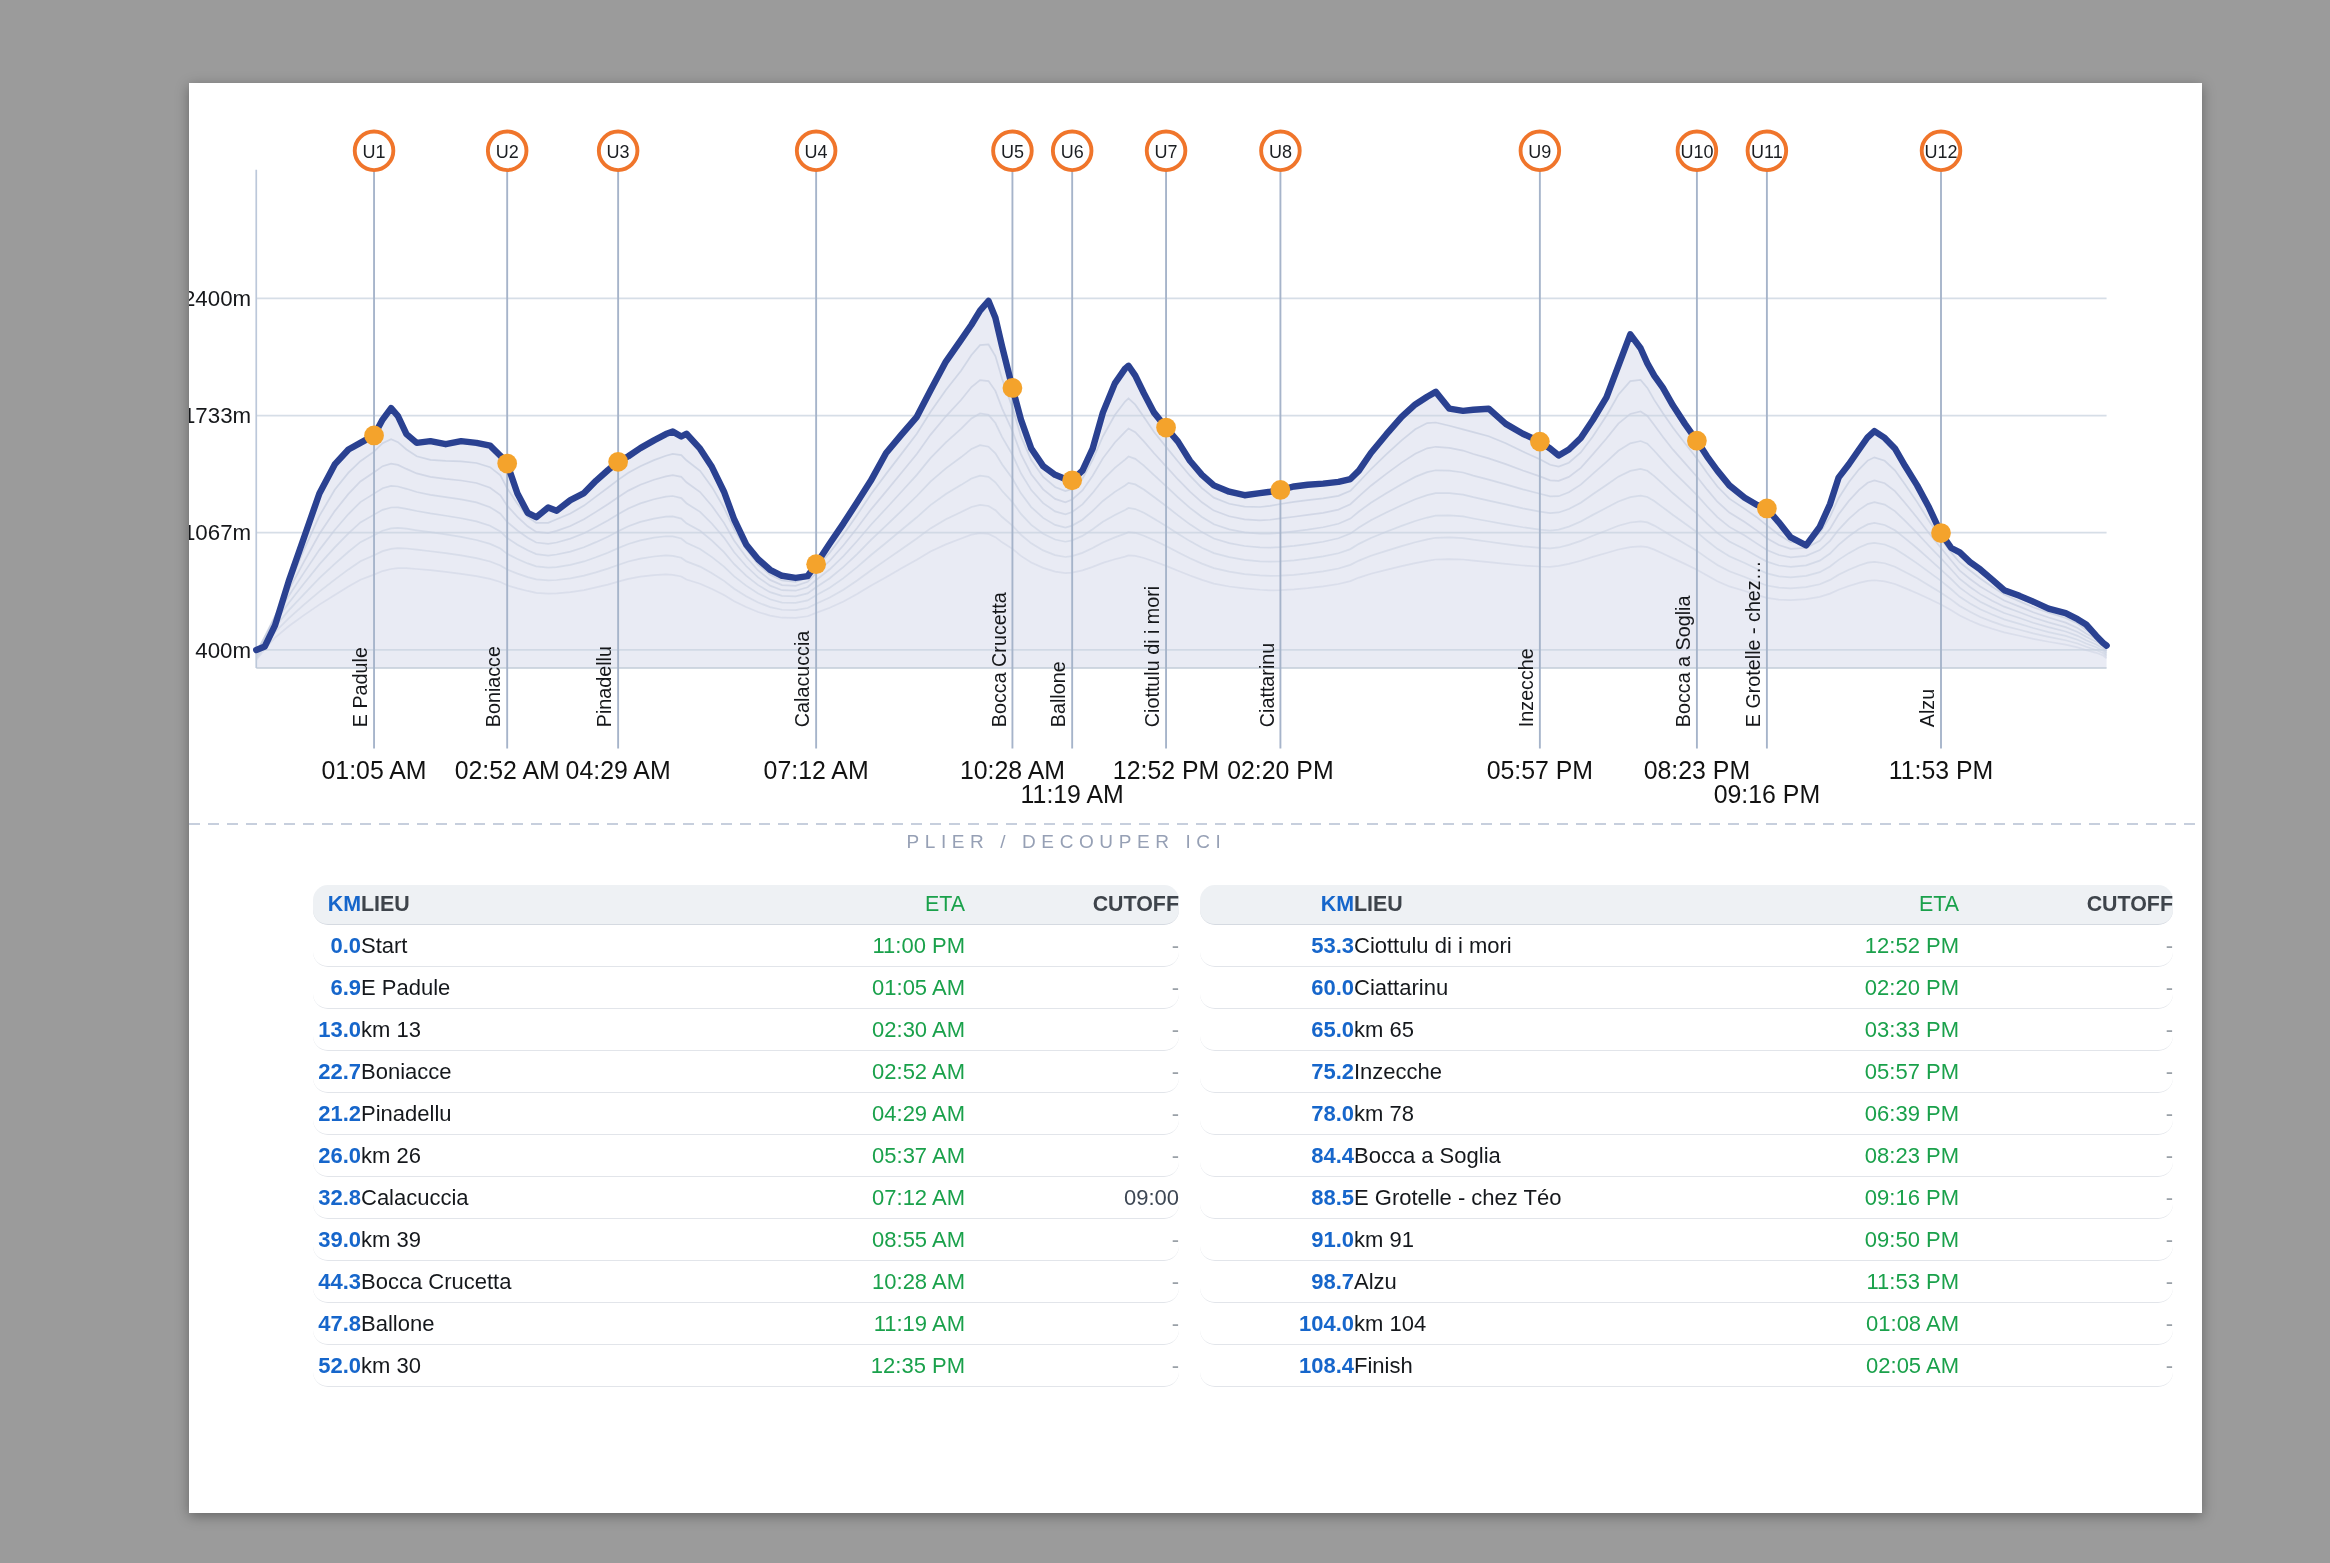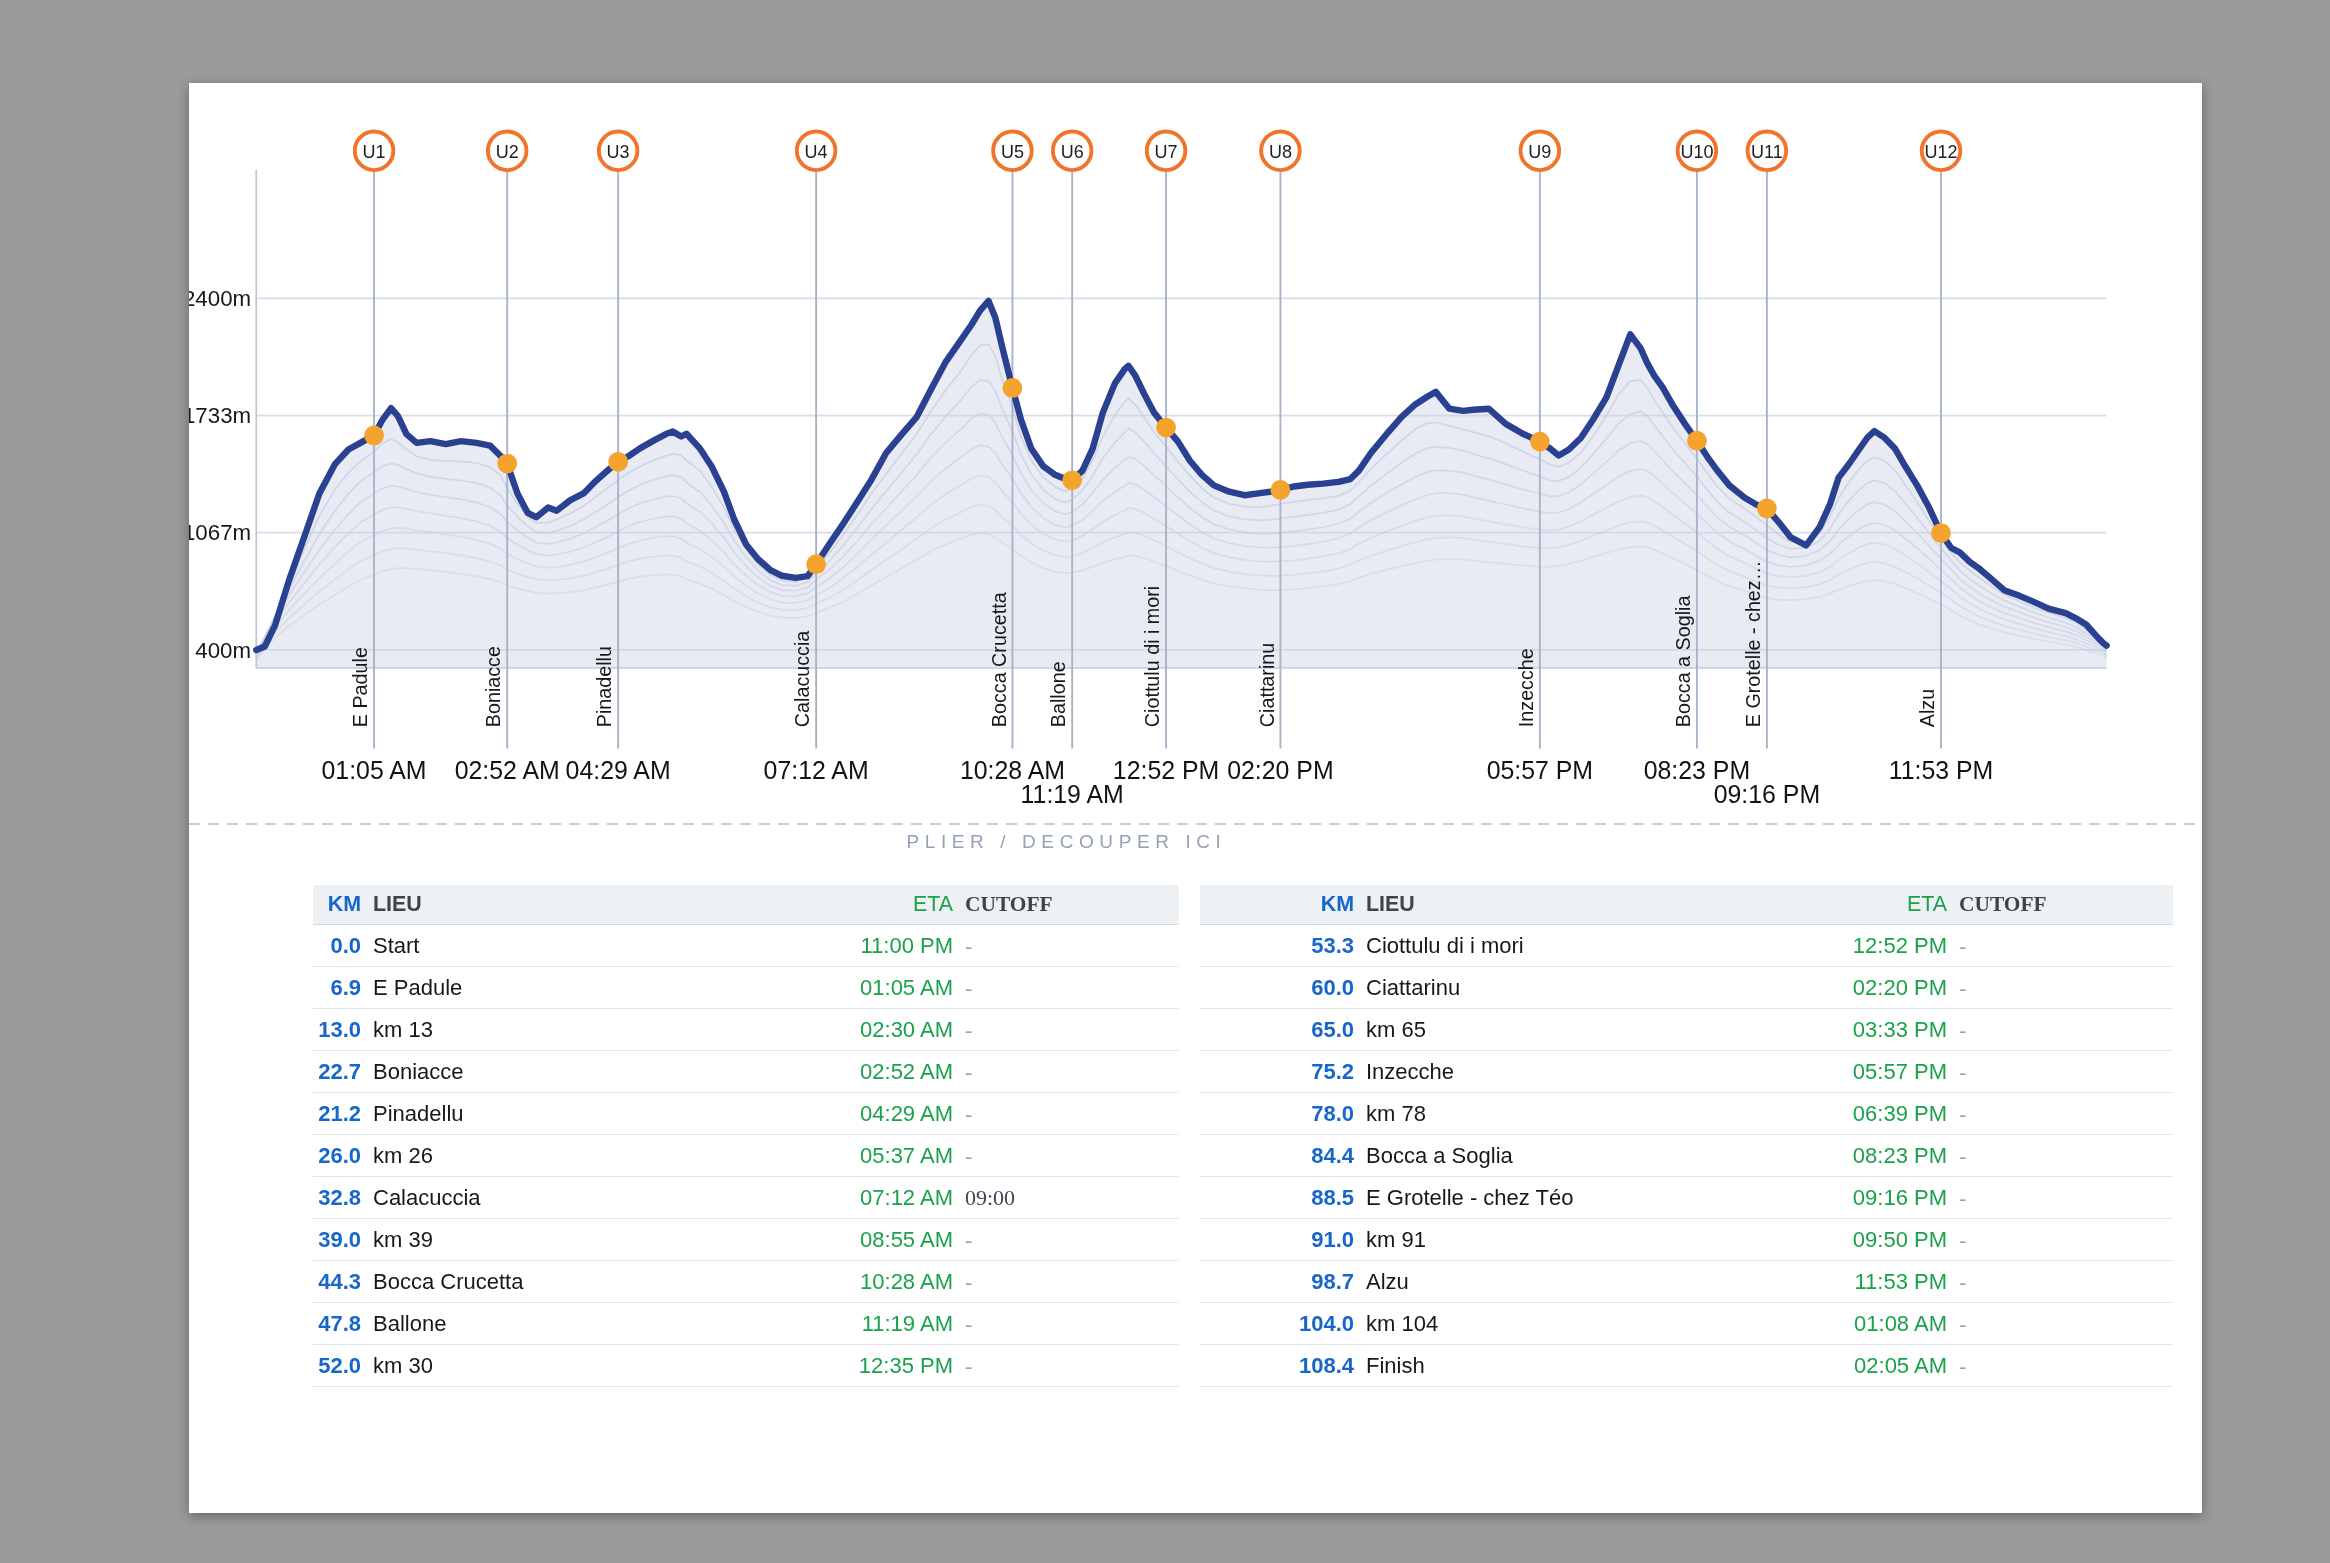--- a/index.html
+++ b/index.html
@@ -24,33 +24,33 @@
     position:absolute;left:0;top:748px;width:1755px;
     text-align:center;font-size:19px;letter-spacing:5.6px;
     color:#96a0b5;font-weight:400;
   }
   .table{
     position:absolute;top:802px;
   }
   .table-left{left:124px;width:866px;}
   .table-right{left:1011px;width:973px;}
   .t-row{
-    display:grid;column-gap:12px;align-items:center;
+    display:grid;align-items:center;
     height:41px;border-bottom:0.9px solid #e2e5ea;
-    font-size:22px;color:#15181c;
+    font-size:22px;color:#15181c;border-radius:15px;
   }
   .table-left .t-row{grid-template-columns:48px 1fr 129px 214px;}
   .table-right .t-row{grid-template-columns:154px 1fr 129px 214px;}
   .t-head{
     height:39px;background:#eef1f4;border-bottom:0.9px solid #d5dae1;
     font-weight:bold;font-size:21.4px;color:#3e444b;
   }
   .c-km{text-align:right;font-weight:bold;color:#1666cb;}
   .c-eta{text-align:right;font-weight:normal;color:#1aa14b;}
-  .c-cutoff{text-align:left;color:#3d4754;font-family:Liberation Serif, serif;}
+  .c-cutoff{text-align:right;color:#3d4754;}
   .t-head .c-lieu,.t-head .c-cutoff{color:#3e444b;}
   .t-row .c-cutoff.dash{color:#9aa1a8;}
   text{font-family:"Liberation Sans", sans-serif;}
 </style>
 </head>
 <body>
 
 <div class="card">
   <div class="chart-wrap">
     <svg width="2013" height="802" viewBox="0 0 2346 935" xmlns="http://www.w3.org/2000/svg">

